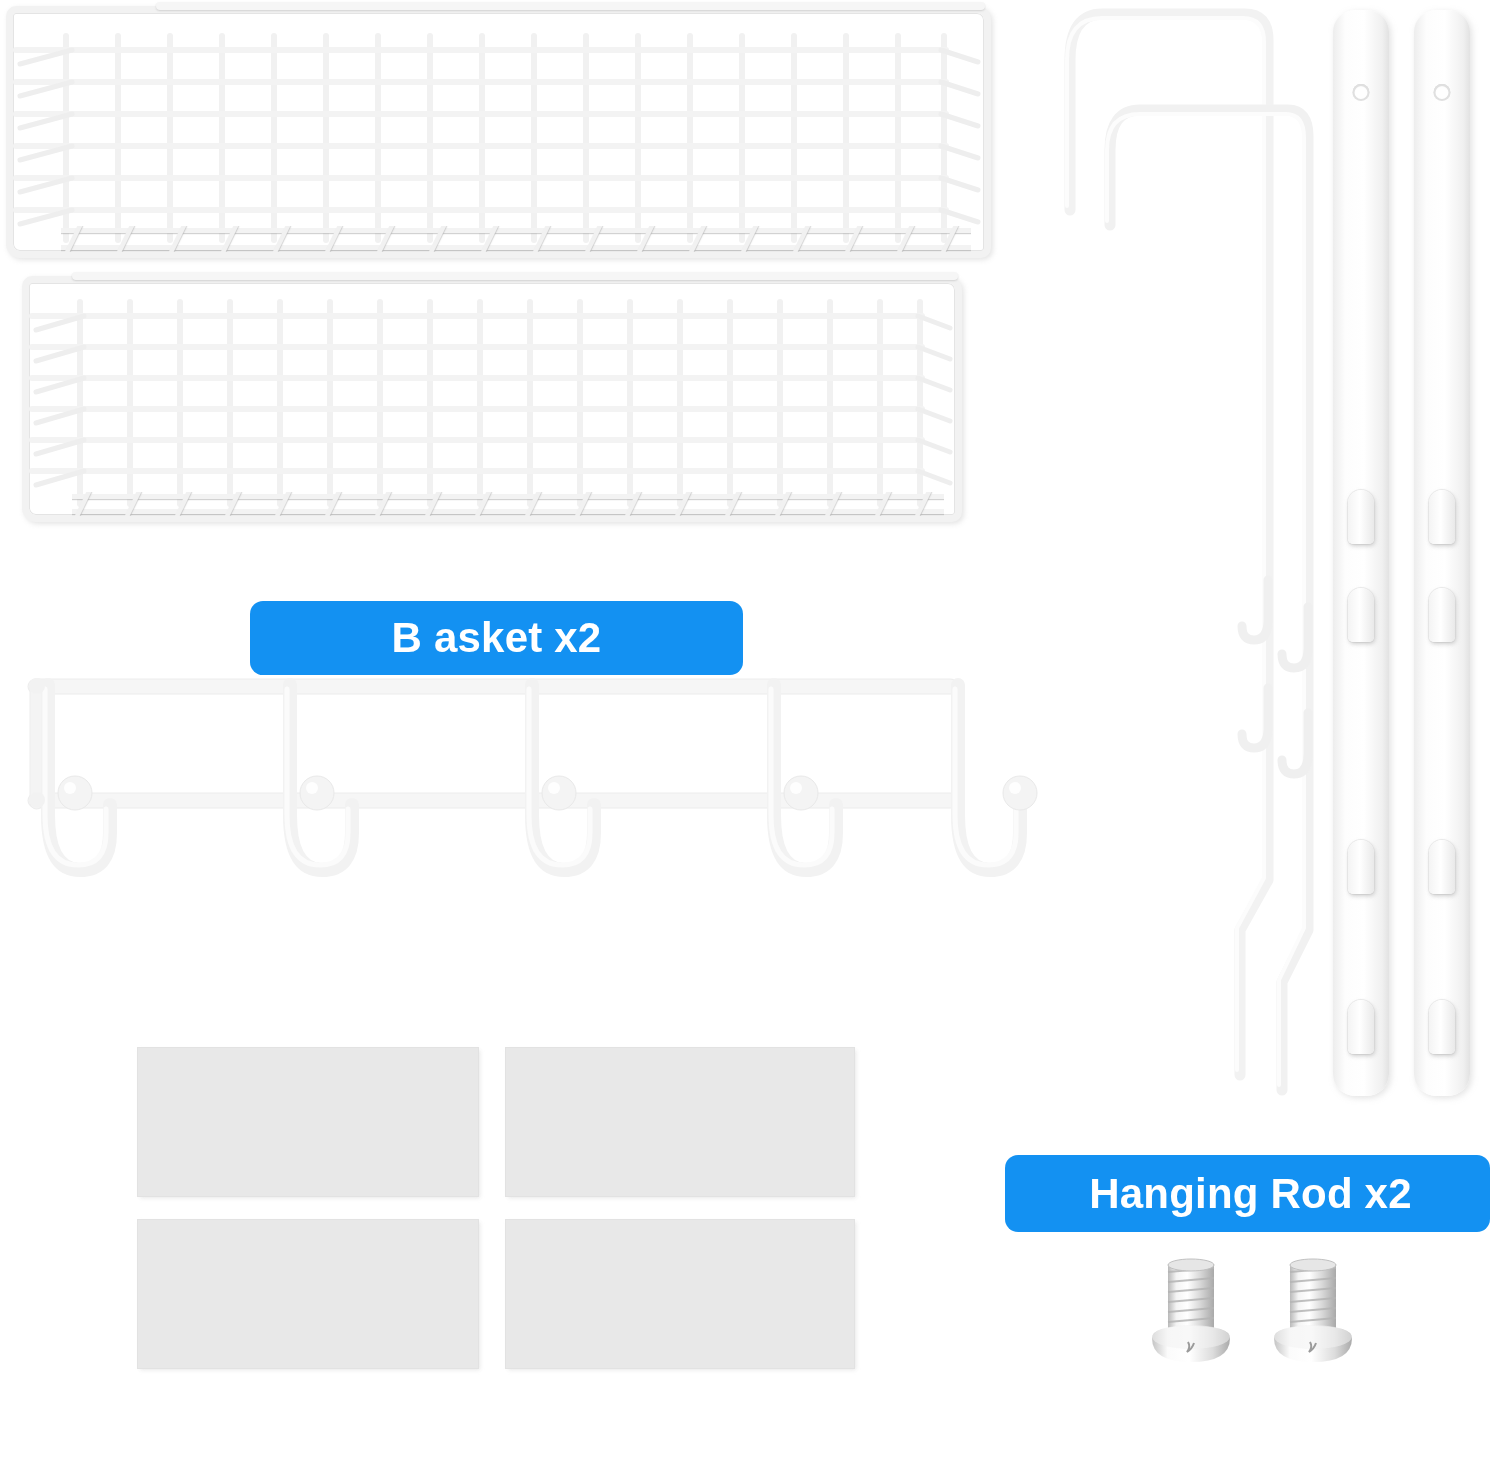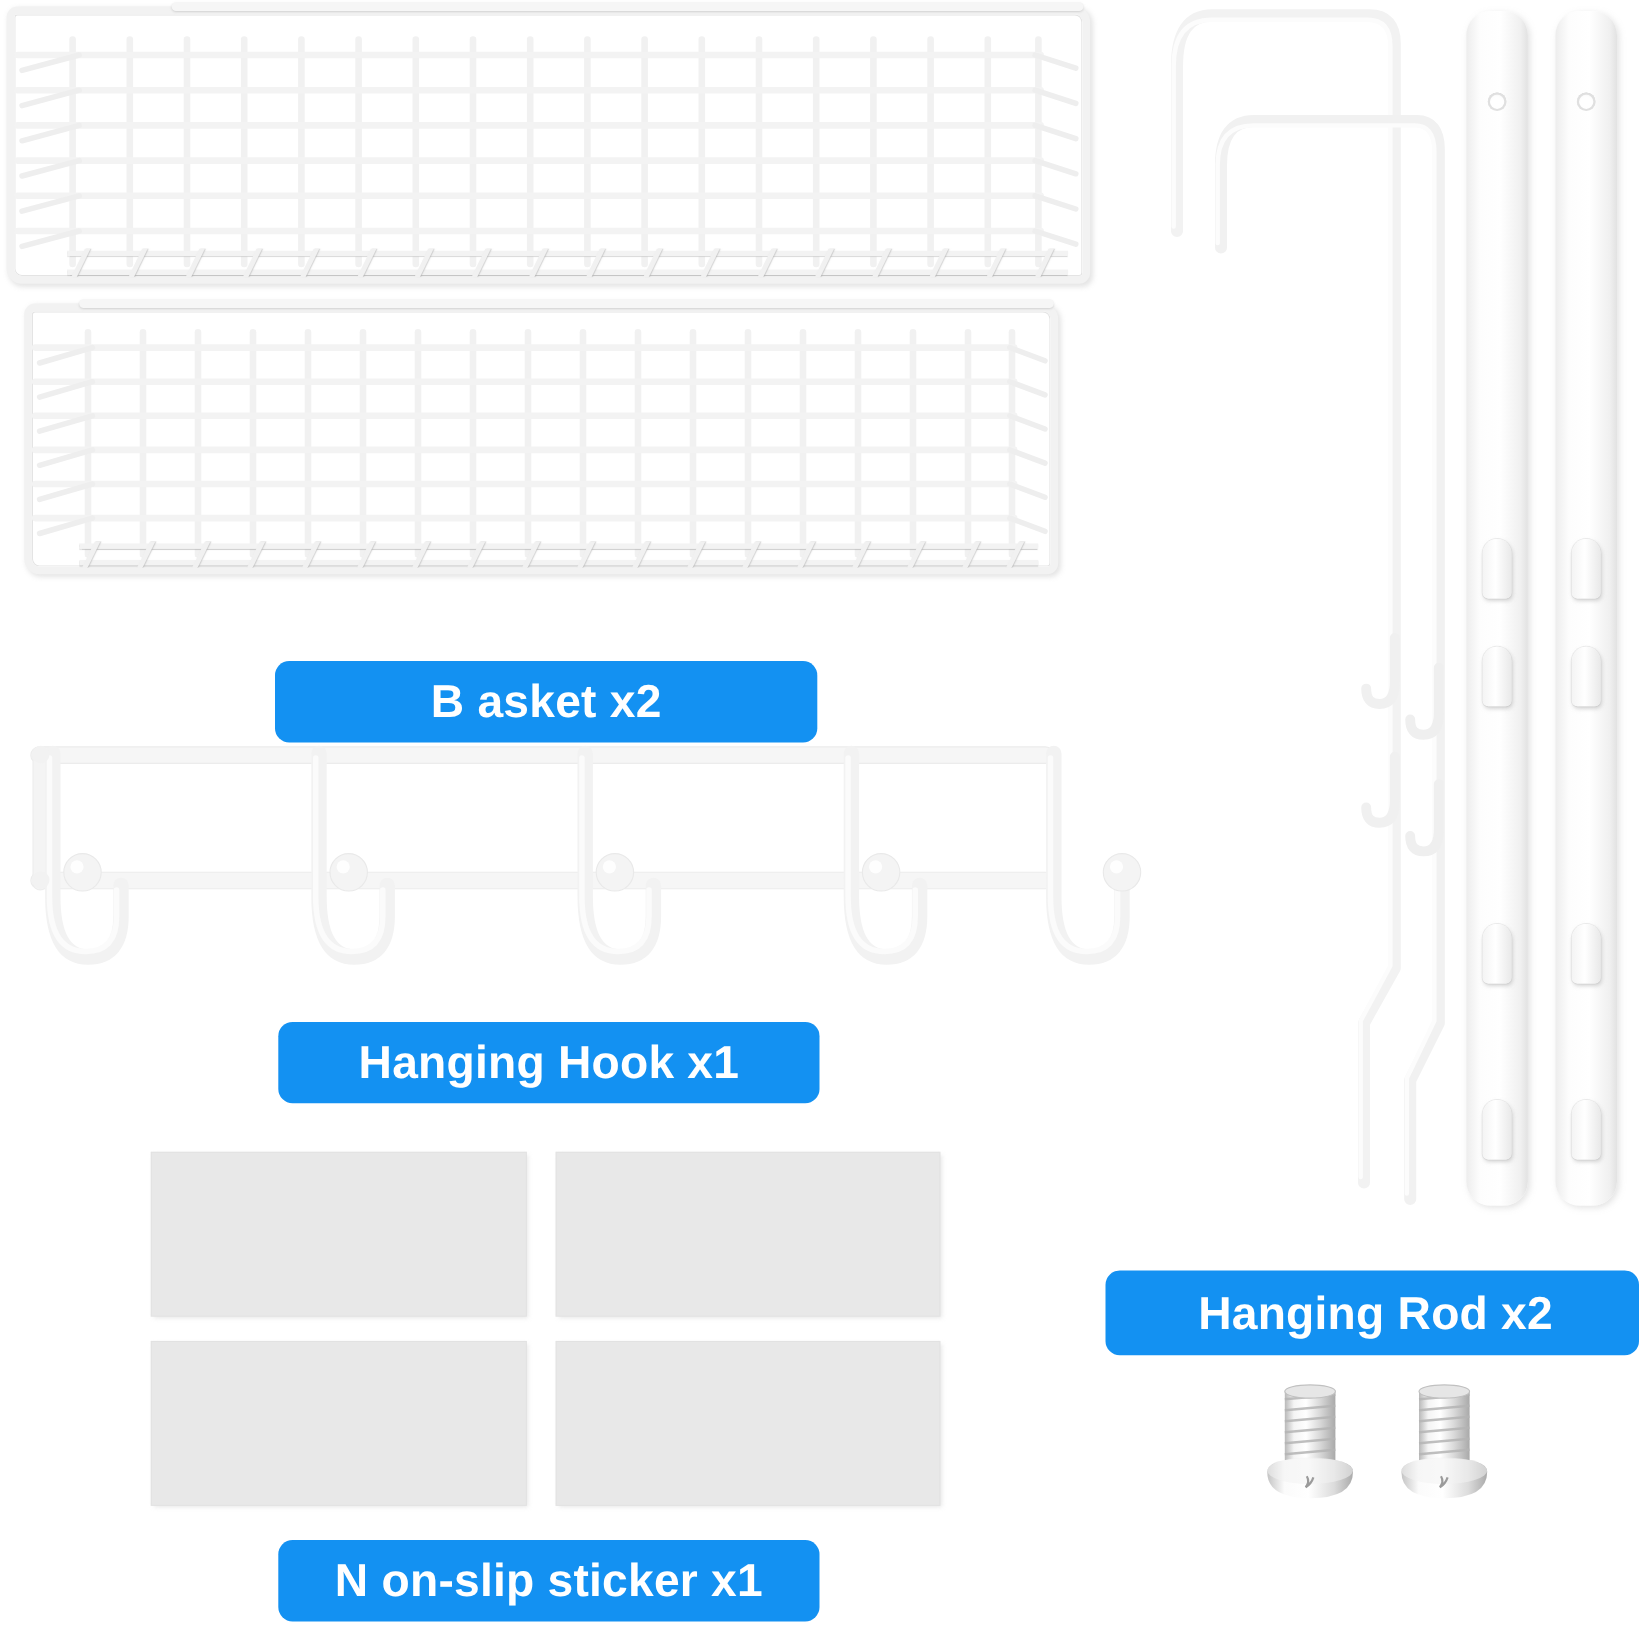--- a/index.html
+++ b/index.html
@@ -324,34 +324,28 @@
         <circle cx="536" cy="123" r="6" fill="#ffffff" opacity="0.9"></circle>
         <circle cx="778" cy="123" r="6" fill="#ffffff" opacity="0.9"></circle>
         <circle cx="997" cy="123" r="6" fill="#ffffff" opacity="0.9"></circle>
       </g>
 
       <circle cx="19" cy="21" r="8" fill="#f2f2f2"></circle>
       <circle cx="19" cy="135" r="8" fill="#f2f2f2"></circle>
     </svg>
   </div>
 
-  <div class="badge" style="left:253px; top:929px; width:492px; height:74px; background:#1391f2; font-size:42px;">
-    <span>Hanging Hook x1</span>
-  </div>
 
   <div class="part" style="left:138px; top:1048px; width:725px; height:320px;">
     <div class="sticker" style="left:0px;   top:0px;   width:340px; height:148px;"></div>
     <div class="sticker" style="left:368px; top:0px;   width:348px; height:148px;"></div>
     <div class="sticker" style="left:0px;   top:172px; width:340px; height:148px;"></div>
     <div class="sticker" style="left:368px; top:172px; width:348px; height:148px;"></div>
   </div>
 
-  <div class="badge" style="left:253px; top:1400px; width:492px; height:74px; background:#1391f2; font-size:42px;">
-    <span>N on-slip sticker x1</span>
-  </div>
 
   <div class="part" style="left:1040px; top:0px; width:300px; height:1110px;">
     <svg width="300" height="1110" viewBox="0 0 300 1110">
 
       <g fill="none" stroke="#f2f2f2" stroke-width="11" stroke-linecap="round" stroke-linejoin="round">
         <path d="M30 210 L 30 60 Q 30 14 62 14 L 205 14 Q 228 14 228 40 L 228 880 L 200 930 L 200 1075"></path>
       </g>
       <g fill="none" stroke="#fcfcfc" stroke-width="4" stroke-linecap="round" stroke-linejoin="round">
         <path d="M27 206 L 27 60 Q 27 18 62 18 L 203 18 Q 224 18 224 42 L 224 878 L 197 928 L 197 1070"></path>
       </g>

